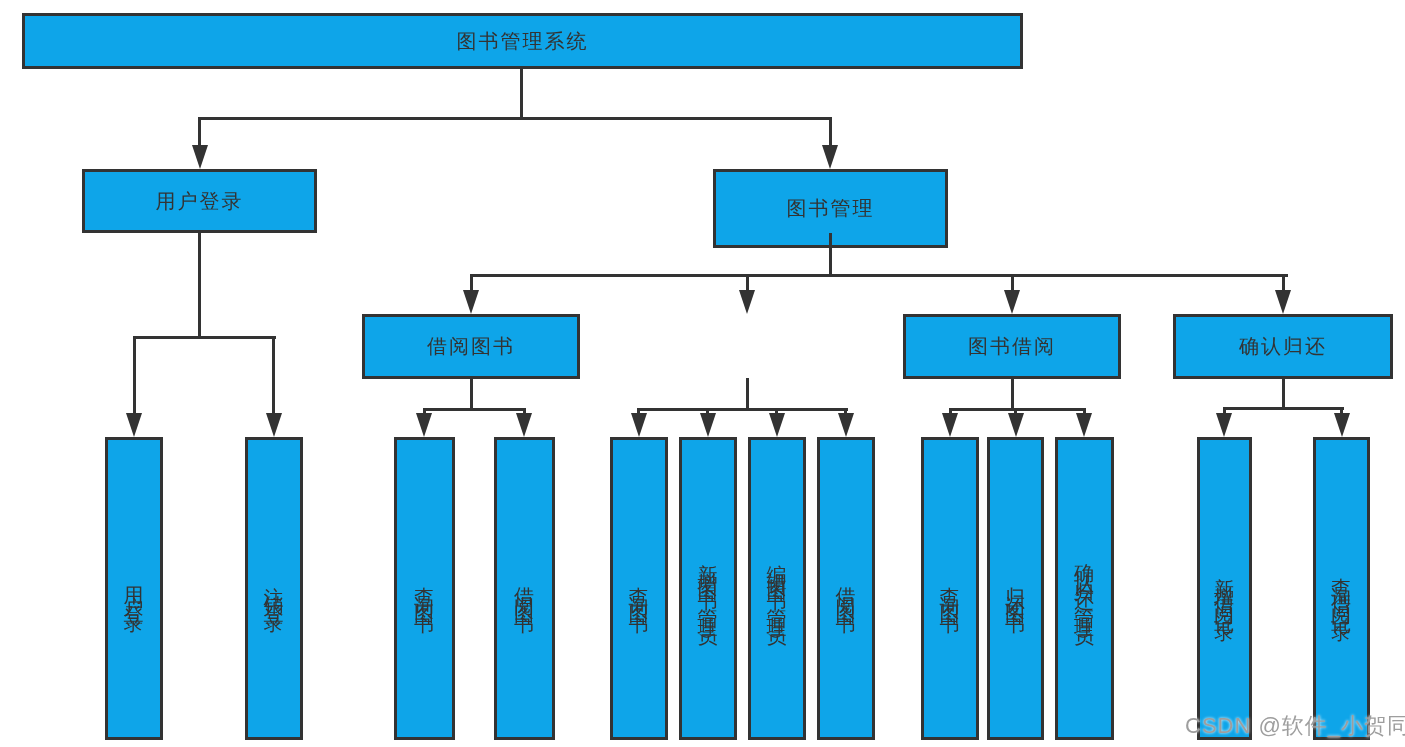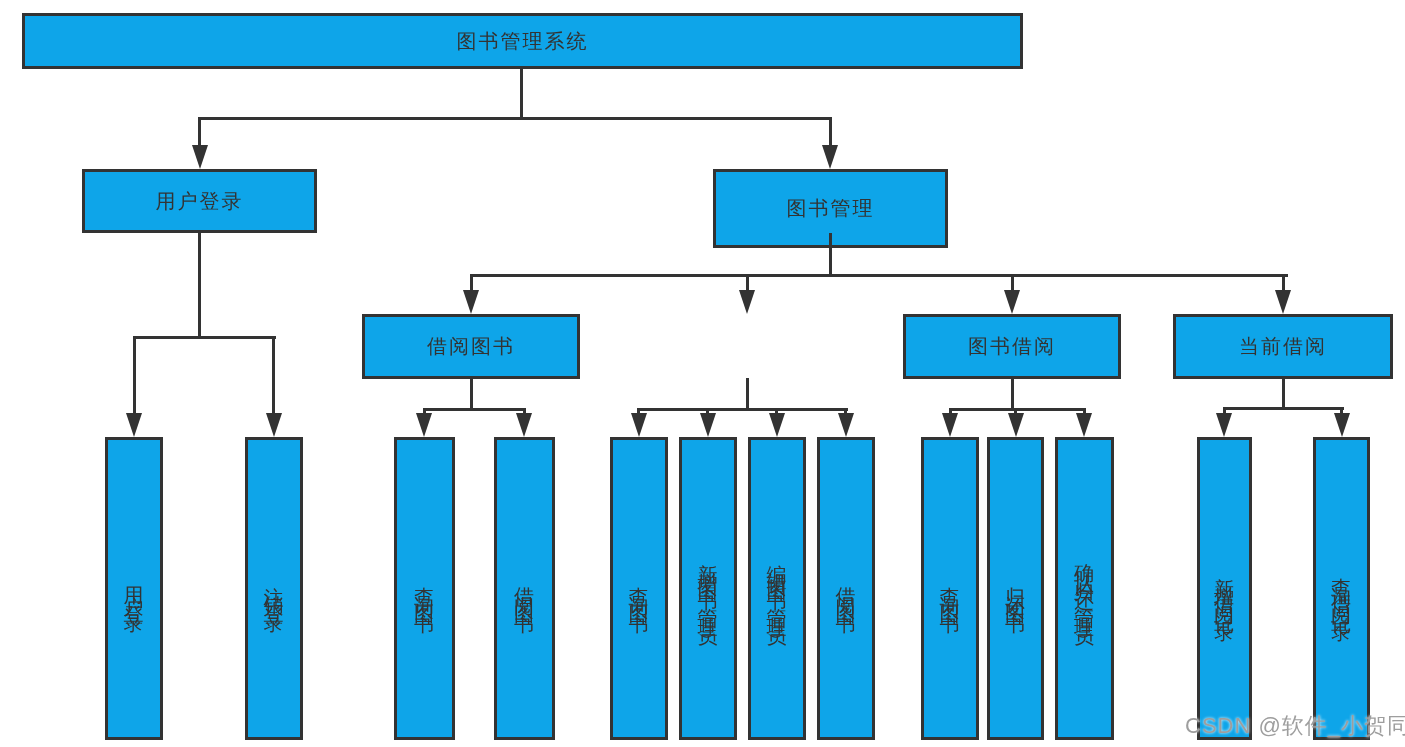--- a/index.html
+++ b/index.html
@@ -70,21 +70,21 @@
     <div class="node" style="left: 713px; top: 169px; width: 235px; height: 79px;">
       <span class="lbl">图书管理</span>
     </div>
     <div class="node" style="left: 362px; top: 314px; width: 218px; height: 65px;">
       <span class="lbl">借阅图书</span>
     </div>
     <div class="node" style="left: 903px; top: 314px; width: 218px; height: 65px;">
       <span class="lbl">图书借阅</span>
     </div>
     <div class="node" style="left: 1173px; top: 314px; width: 220px; height: 65px;">
-      <span class="lbl">当前借阅</span>
+      <span class="lbl">确认归还</span>
     </div>
     <div class="node vert" style="left: 105px; top: 437px; width: 58px; height: 303px;">
       <span class="lbl">用户登录</span>
     </div>
     <div class="node vert" style="left: 245px; top: 437px; width: 58px; height: 303px;">
       <span class="lbl">注销登录</span>
     </div>
     <div class="node vert" style="left: 394px; top: 437px; width: 61px; height: 303px;">
       <span class="lbl">查询图书</span>
     </div>

